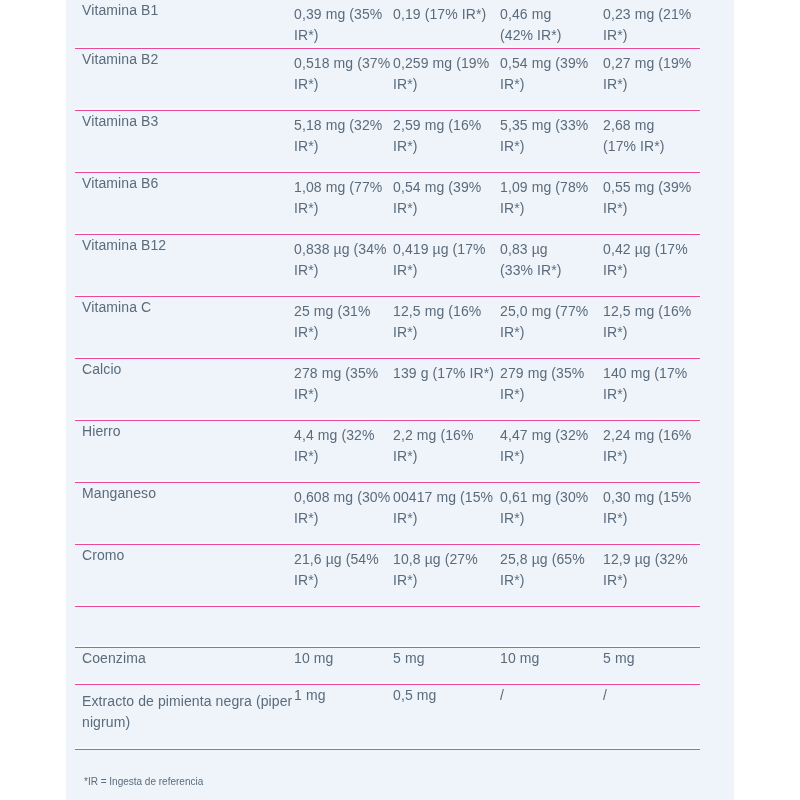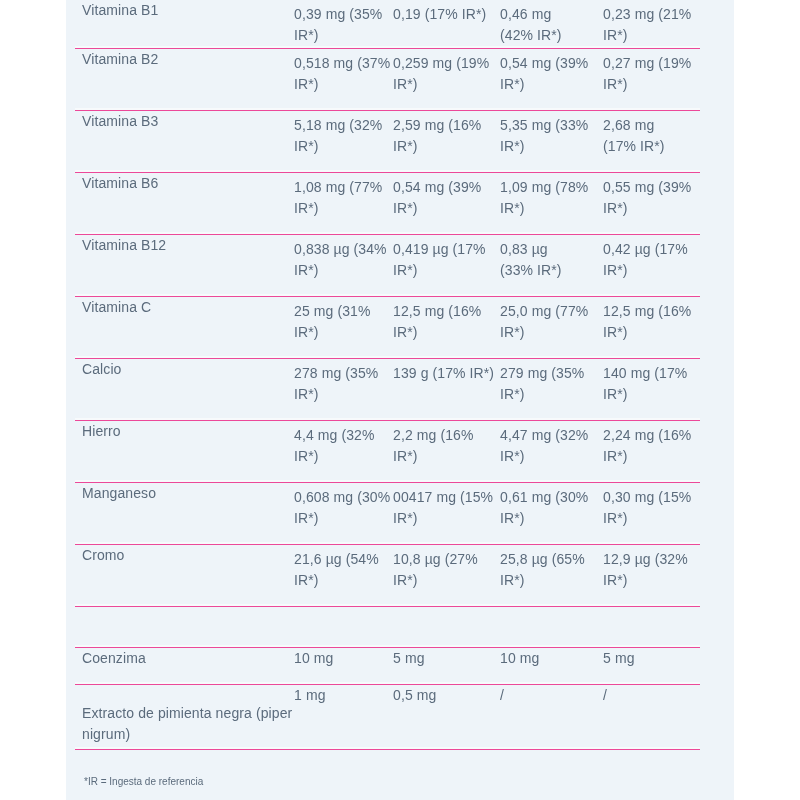--- a/index.html
+++ b/index.html
@@ -33,21 +33,21 @@
     line-height: 21px;
     white-space: pre-line;
     letter-spacing: 0.1px;
   }
   .label { width: 219px; padding-left: 7px; }
   .c1 { width: 99px; }
   .c2 { width: 107px; }
   .c3 { width: 103px; }
   .c4 { width: 97px; }
   .row-first .val, .row-std .val { padding-top: 4px; }
-  .row-tall .label { position: relative; top: 18px; }
+  .row-tall .label { position: relative; top: 6px; }
   .footnote {
     padding: 23px 0 0 9px;
     font-size: 10px;
     line-height: 18px;
   }
 </style>
 </head>
 <body>
 
 <div class="panel">

